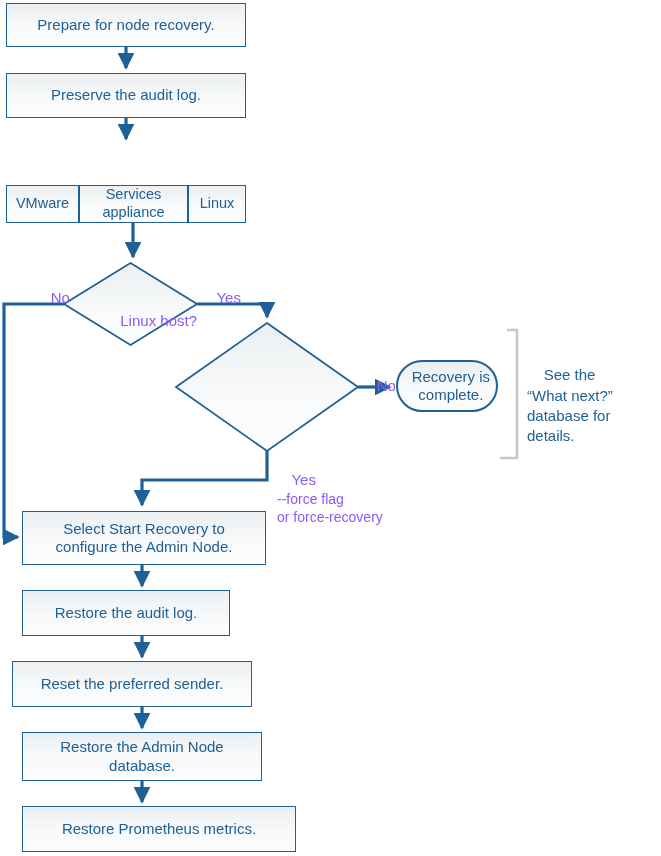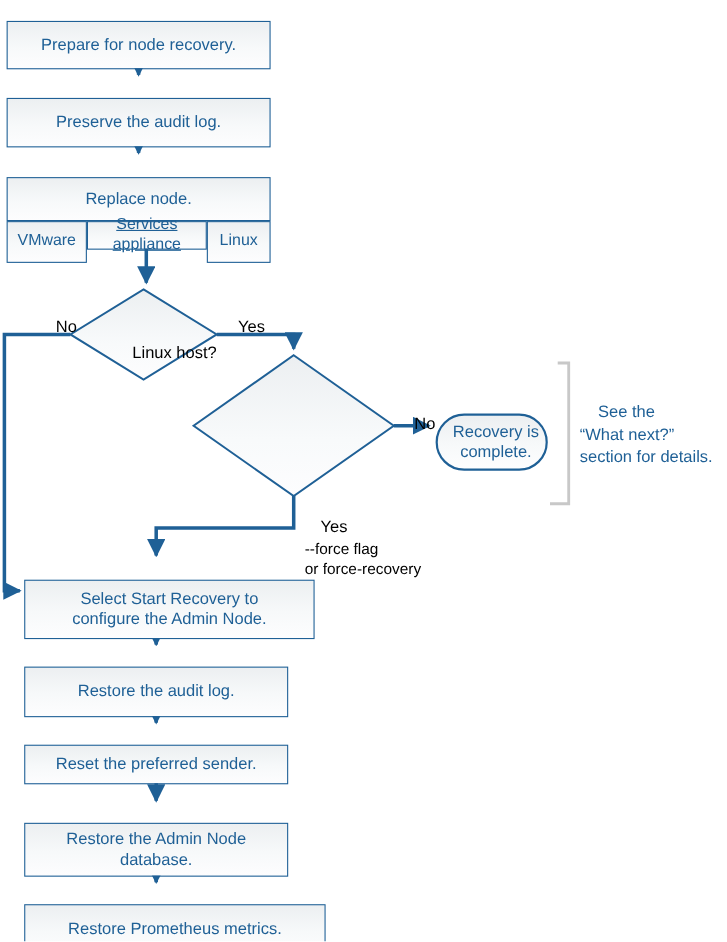--- a/index.html
+++ b/index.html
@@ -31,32 +31,31 @@
     align-items: center;
     justify-content: center;
     text-align: center;
     color: #1f6096;
     font-size: 15px;
     line-height: 1.22;
     border: 1.6px solid #1f6096;
     background: linear-gradient(180deg, #eceff1 0%, #f7f9fa 55%, #fdfdfe 100%);
     padding: 2px 6px;
     z-index: 3;
-    margin-top: 16px;
   }
   .node.sub {
     font-size: 14.5px;
   }
   .node.pill {
     border-radius: 26px;
     border-width: 2px;
   }
   .label {
     position: absolute;
-    color: #000000;
+    color: #8b5cf6;
     font-size: 15px;
     line-height: 1.22;
     white-space: pre;
     z-index: 4;
   }
   .label.small {
     font-size: 14px;
   }
   .note {
     position: absolute;
@@ -144,29 +143,26 @@
   </svg>
 
   <div class="node" style="left:6px; top:3px; width:240px; height:44px;">
     <span>Prepare for node recovery.</span>
   </div>
 
   <div class="node" style="left:6px; top:73px; width:240px; height:45px;">
     <span>Preserve the audit log.</span>
   </div>
 
-  <div class="node" style="left:6px; top:145px; width:240px; height:40px;">
-    <span>Replace node.</span>
-  </div>
 
   <div class="node sub" style="left:6px; top:185px; width:73px; height:38px;">
     <span>VMware</span>
   </div>
 
-  <div class="node sub" style="left:79px; top:185px; width:109px; height:26px; white-space:pre-line;text-decoration:underline;">
+  <div class="node sub" style="left:79px; top:185px; width:109px; height:38px; white-space:pre-line;">
     <span style="white-space:pre-line;">Services
 appliance</span>
   </div>
 
   <div class="node sub" style="left:188px; top:185px; width:58px; height:38px;">
     <span>Linux</span>
   </div>
 
   <div class="label" style="left:64px; top:294px; width:133px; text-align:right;">
     <span>Linux host?</span>
@@ -195,33 +191,33 @@
   </div>
 
   <div class="node pill" style="left:396px; top:360px; width:102px; height:52px; white-space:pre-line;justify-content:flex-end;">
     <span style="white-space:pre-line;">Recovery is
 complete.</span>
   </div>
 
   <div class="note" style="left:527px; top:345px;">
     <span style="white-space:pre-line;">See the
 “What next?”
-section for details.</span>
-  </div>
-
-  <div class="node" style="left:22px; top:511px; width:264px; height:54px; white-space:pre-line;">
+database for details.</span>
+  </div>
+
+  <div class="node" style="left:22px; top:511px; width:244px; height:54px; white-space:pre-line;">
     <span style="white-space:pre-line;">Select Start Recovery to
 configure the Admin Node.</span>
   </div>
 
-  <div class="node" style="left:22px; top:590px; width:240px; height:46px;">
+  <div class="node" style="left:22px; top:590px; width:208px; height:46px;">
     <span>Restore the audit log.</span>
   </div>
 
-  <div class="node" style="left:22px; top:661px; width:240px; height:36px;justify-content:center;">
+  <div class="node" style="left:12px; top:661px; width:240px; height:46px;justify-content:center;">
     <span>Reset the preferred sender.</span>
   </div>
 
   <div class="node" style="left:22px; top:732px; width:240px; height:49px; white-space:pre-line;">
     <span style="white-space:pre-line;">Restore the Admin Node
 database.</span>
   </div>
 
   <div class="node" style="left:22px; top:806px; width:274px; height:46px;">
     <span>Restore Prometheus metrics.</span>

